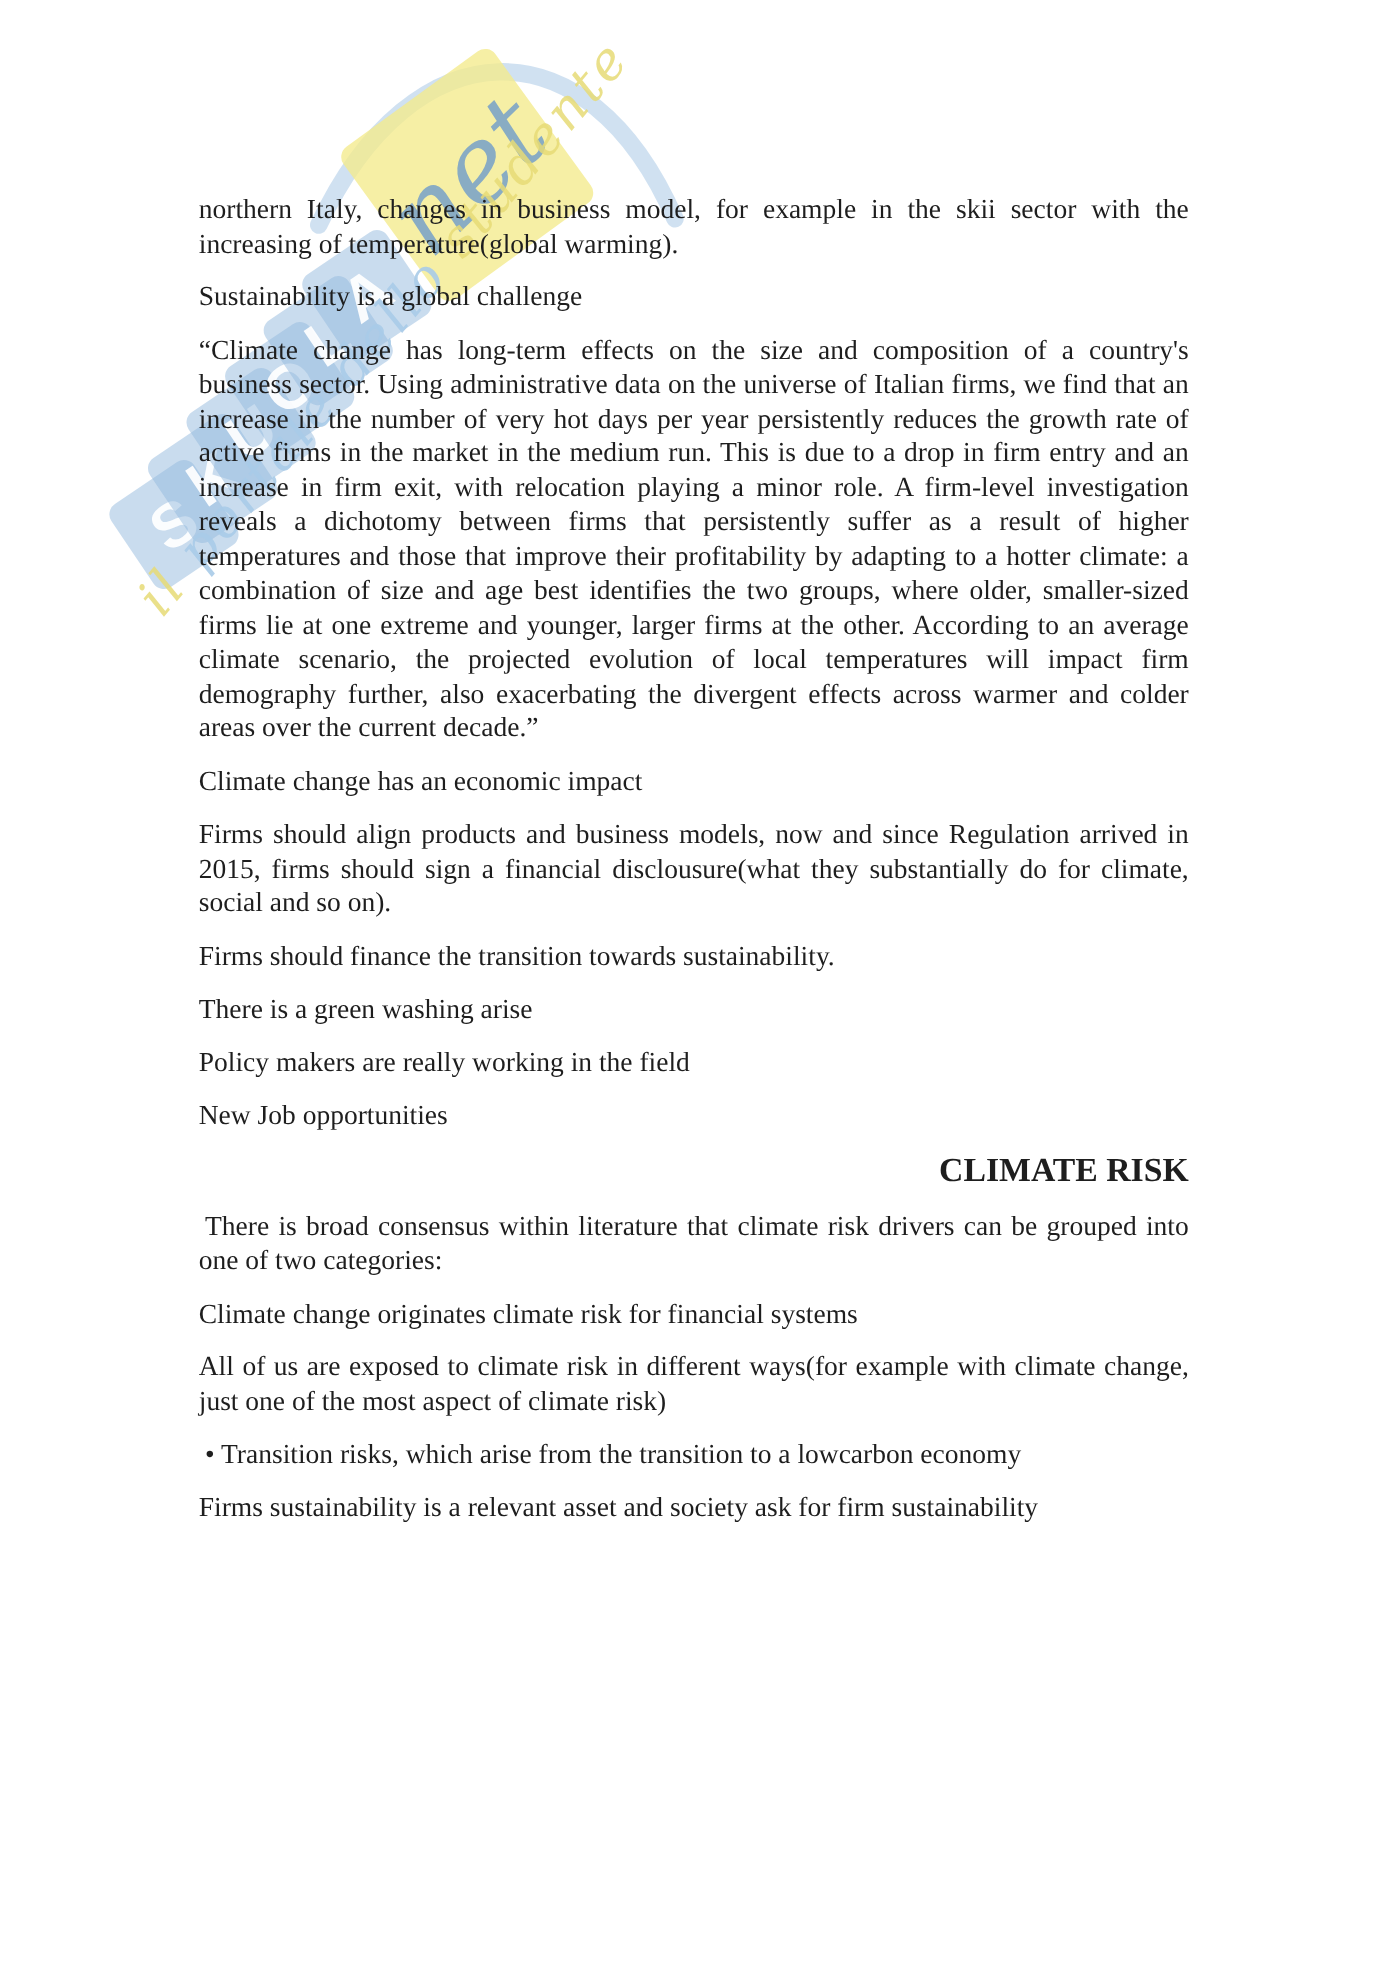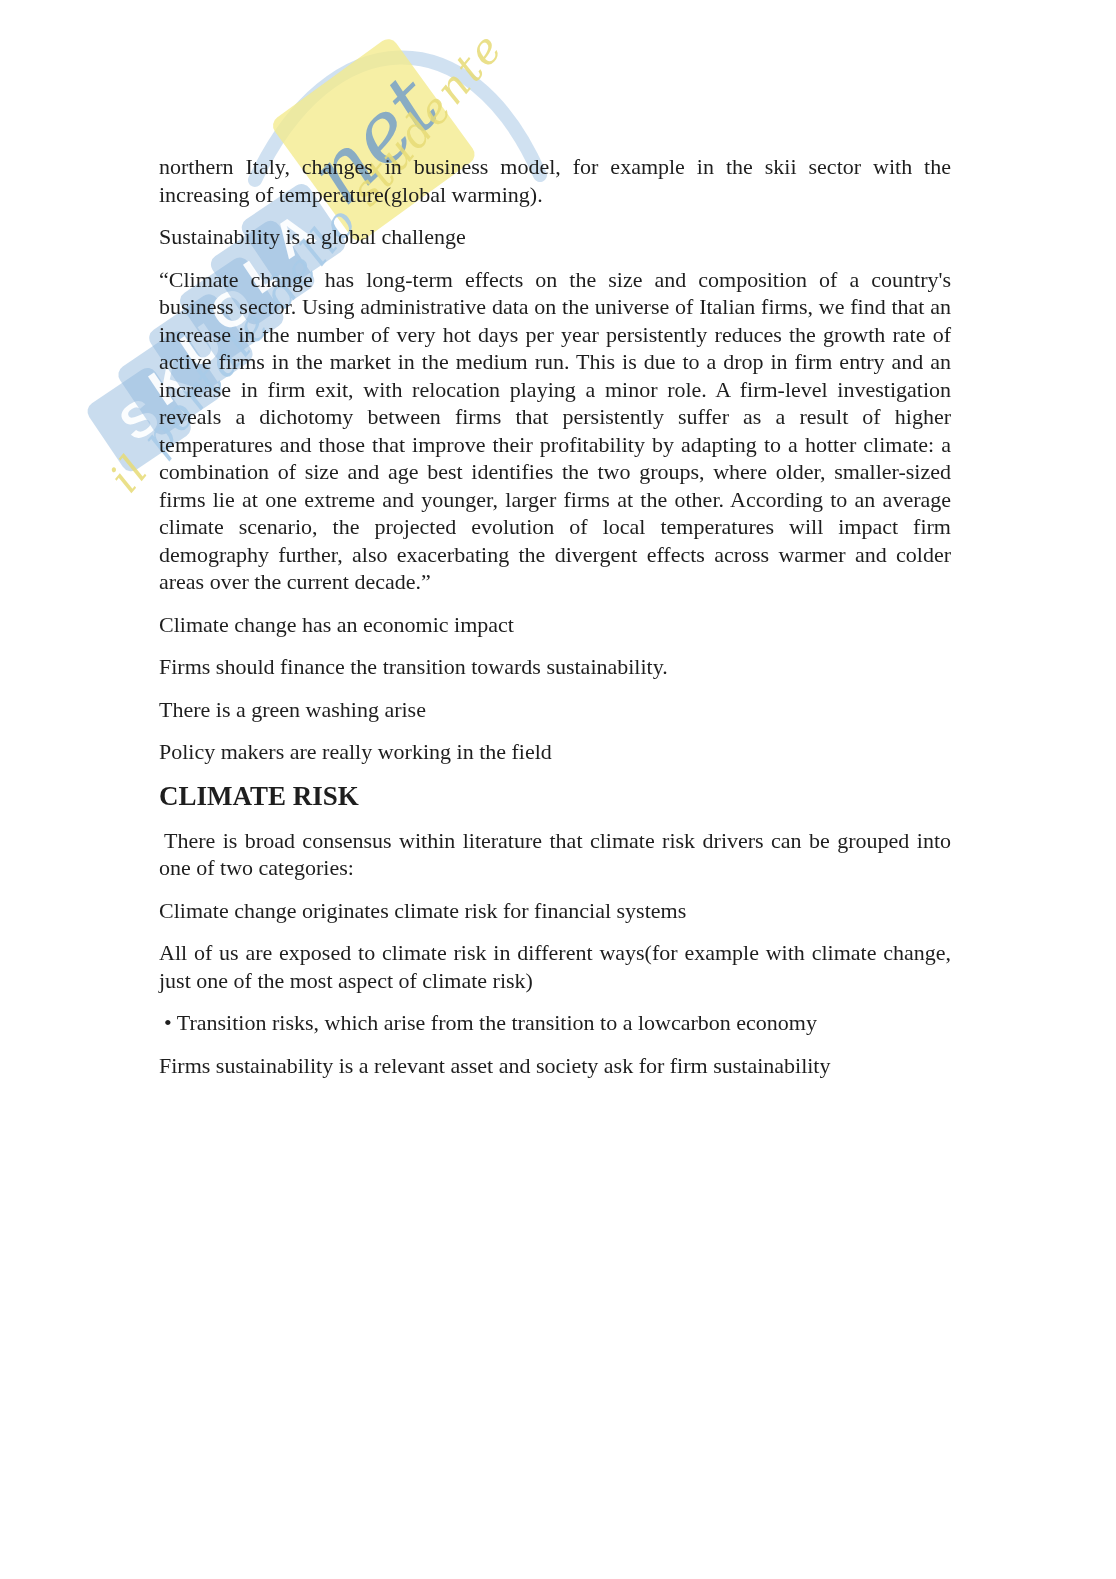--- a/index.html
+++ b/index.html
@@ -88,21 +88,21 @@
   .para{
     margin:0 0 15px 0;
     line-height:27.5px;
     text-align:justify;
   }
   .para.heading{
     font-size:27px;
     line-height:30px;
     font-weight:bold;
     margin:7px 0 16px 0;
-    text-align:left;
+    text-align:right;
   }
   .para.bullet,
   .para.indent{text-indent:5px;}
 </style>
 </head>
 <body>
 
 <div class="page" style="background: rgb(255, 255, 255);">
 
   <div class="watermark">
@@ -137,23 +137,25 @@
     </div>
 
     <div class="wm-tagline"><span class="tg-y">il </span><span class="tg-b">portale dello </span><span class="tg-y">studente</span></div>
   </div>
 
   <div class="content" style="color: rgb(30, 30, 30);">
       <p class="para body">northern Italy, changes in business model, for example in the skii sector with the increasing of temperature(global warming).</p>
       <p class="para body">Sustainability is a global challenge</p>
       <p class="para body">“Climate change has long-term effects on the size and composition of a country's business sector. Using administrative data on the universe of Italian firms, we find that an increase in the number of very hot days per year persistently reduces the growth rate of active firms in the market in the medium run. This is due to a drop in firm entry and an increase in firm exit, with relocation playing a minor role. A firm-level investigation reveals a dichotomy between firms that persistently suffer as a result of higher temperatures and those that improve their profitability by adapting to a hotter climate: a combination of size and age best identifies the two groups, where older, smaller-sized firms lie at one extreme and younger, larger firms at the other. According to an average climate scenario, the projected evolution of local temperatures will impact firm demography further, also exacerbating the divergent effects across warmer and colder areas over the current decade.”</p>
       <p class="para body">Climate change has an economic impact</p>
+      <p class="para body">Firms should align products and business models, now and since Regulation arrived in 2015, firms should sign a financial disclousure(what they substantially do for climate, social and so on).</p>
       <p class="para body">Firms should finance the transition towards sustainability.</p>
       <p class="para body">There is a green washing arise</p>
       <p class="para body">Policy makers are really working in the field</p>
+      <p class="para body">New Job opportunities</p>
       <h2 class="para heading">CLIMATE RISK</h2>
       <p class="para indent">There is broad consensus within literature that climate risk drivers can be grouped into one of two categories:</p>
       <p class="para body">Climate change originates climate risk for financial systems</p>
       <p class="para body">All of us are exposed to climate risk in different ways(for example with climate change, just one of the most aspect of climate risk)</p>
       <p class="para bullet">• Transition risks, which arise from the transition to a lowcarbon economy</p>
       <p class="para body">Firms sustainability is a relevant asset and society ask for firm sustainability</p>
     </div>
 
 </div>
 

